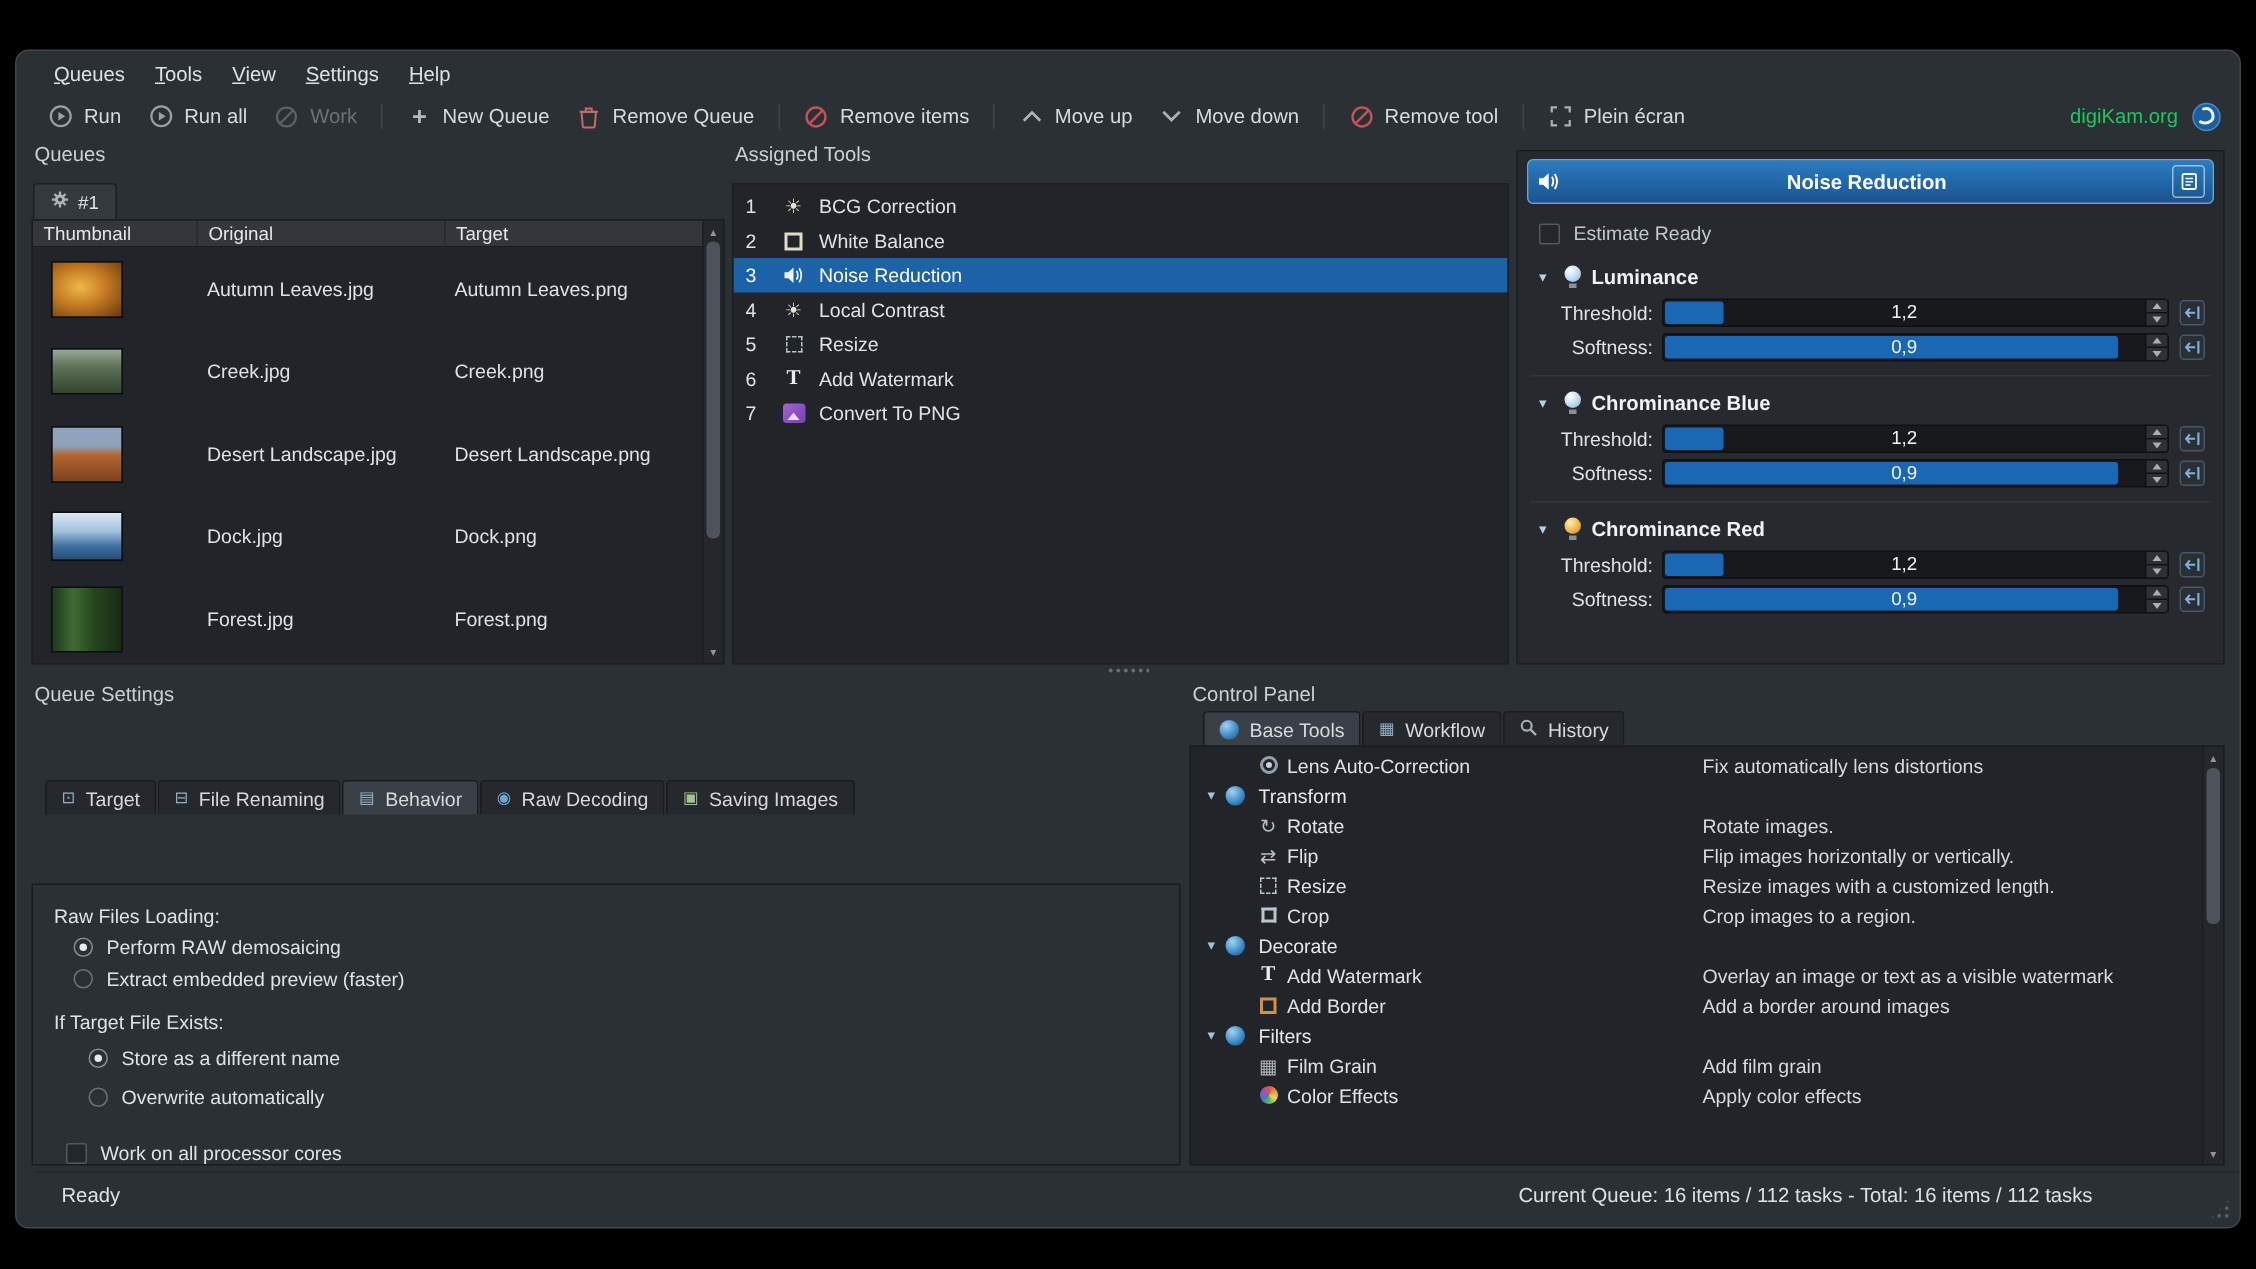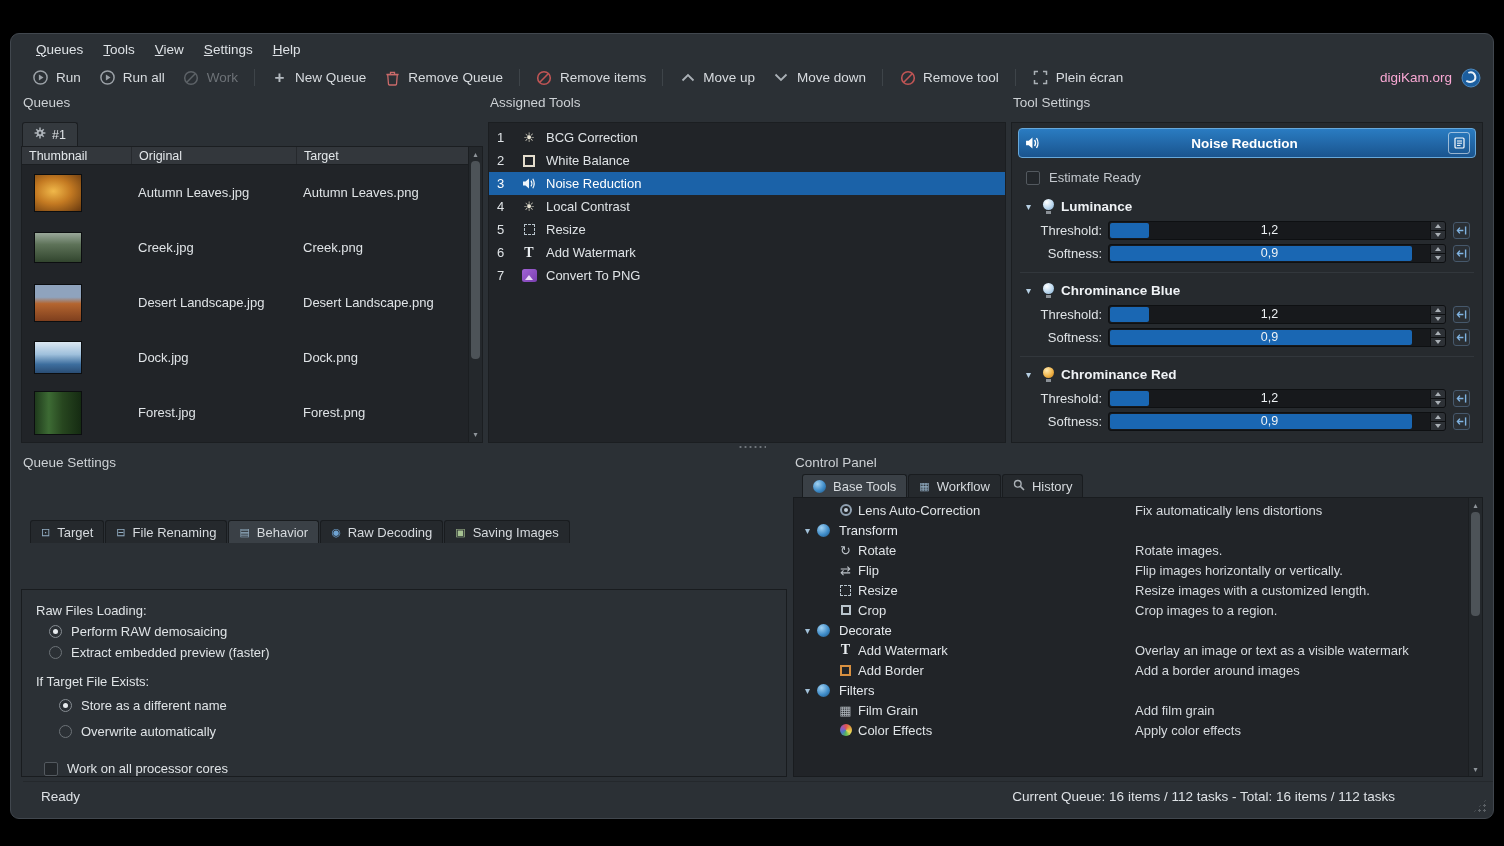--- a/index.html
+++ b/index.html
@@ -16,21 +16,21 @@
   .menu-item::first-letter { text-decoration:underline; }
 
   
   .toolbar { display:flex; align-items:center; height:33px; padding:0 12px; font-size:13.5px; color:#d7dbdf; }
   .tbtn { display:flex; align-items:center; gap:7px; padding:4px 9px; border-radius:3px; white-space:nowrap; }
   .tbtn.disabled { color:#6d7277; }
   .ticon { display:flex; align-items:center; justify-content:center; width:17px; height:17px; }
   .plus-glyph { font-size:17px; line-height:15px; color:#b4bac0; font-weight:bold; }
   .tsep { width:1px; height:17px; background:#3e4449; margin:0 7px; }
   .tspacer { flex:1; }
-  .brand { color:#f9a8d4; margin-right:9px; }
+  .brand { color:#22c55e; margin-right:9px; }
   .logo { display:flex; align-items:center; }
 
   
   .main { position:absolute; top:58px; left:10px; right:10px; height:691px; display:flex; flex-direction:column; }
   .top-row { display:flex; gap:5px; height:387px; }
   .panel { display:flex; flex-direction:column; min-width:0; }
   .panel-title { height:22px; line-height:22px; font-size:13.5px; color:#ccd0d4; padding-left:2px; }
   .pgap { height:8px; }
 
   
@@ -420,21 +420,20 @@
             <span class="idx">7</span>
             <span class="tool-icon">
                   <span class="icon-png"></span>
                 </span>
             <span>Convert To PNG</span>
           </div>
         </div>
       </section>
 
       <section class="panel settings-panel">
-        <div class="panel-title">Tool Settings</div>
         <div class="pgap"></div>
         <div class="settings-body">
           <div class="ts-header">
             <span class="ticon">
               <svg width="16" height="14" viewBox="0 0 15 13">
                     <path d="M1 4.5 H3.5 L7 1.4 V11.6 L3.5 8.5 H1 Z" fill="#ffffff"></path>
                     <path d="M9 3.6 Q10.8 6.5 9 9.4 M10.8 1.8 Q13.6 6.5 10.8 11.2" stroke="#ffffff" stroke-width="1.2" fill="none"></path>
                   </svg>
             </span>
             <span class="ts-title">Noise Reduction</span>

